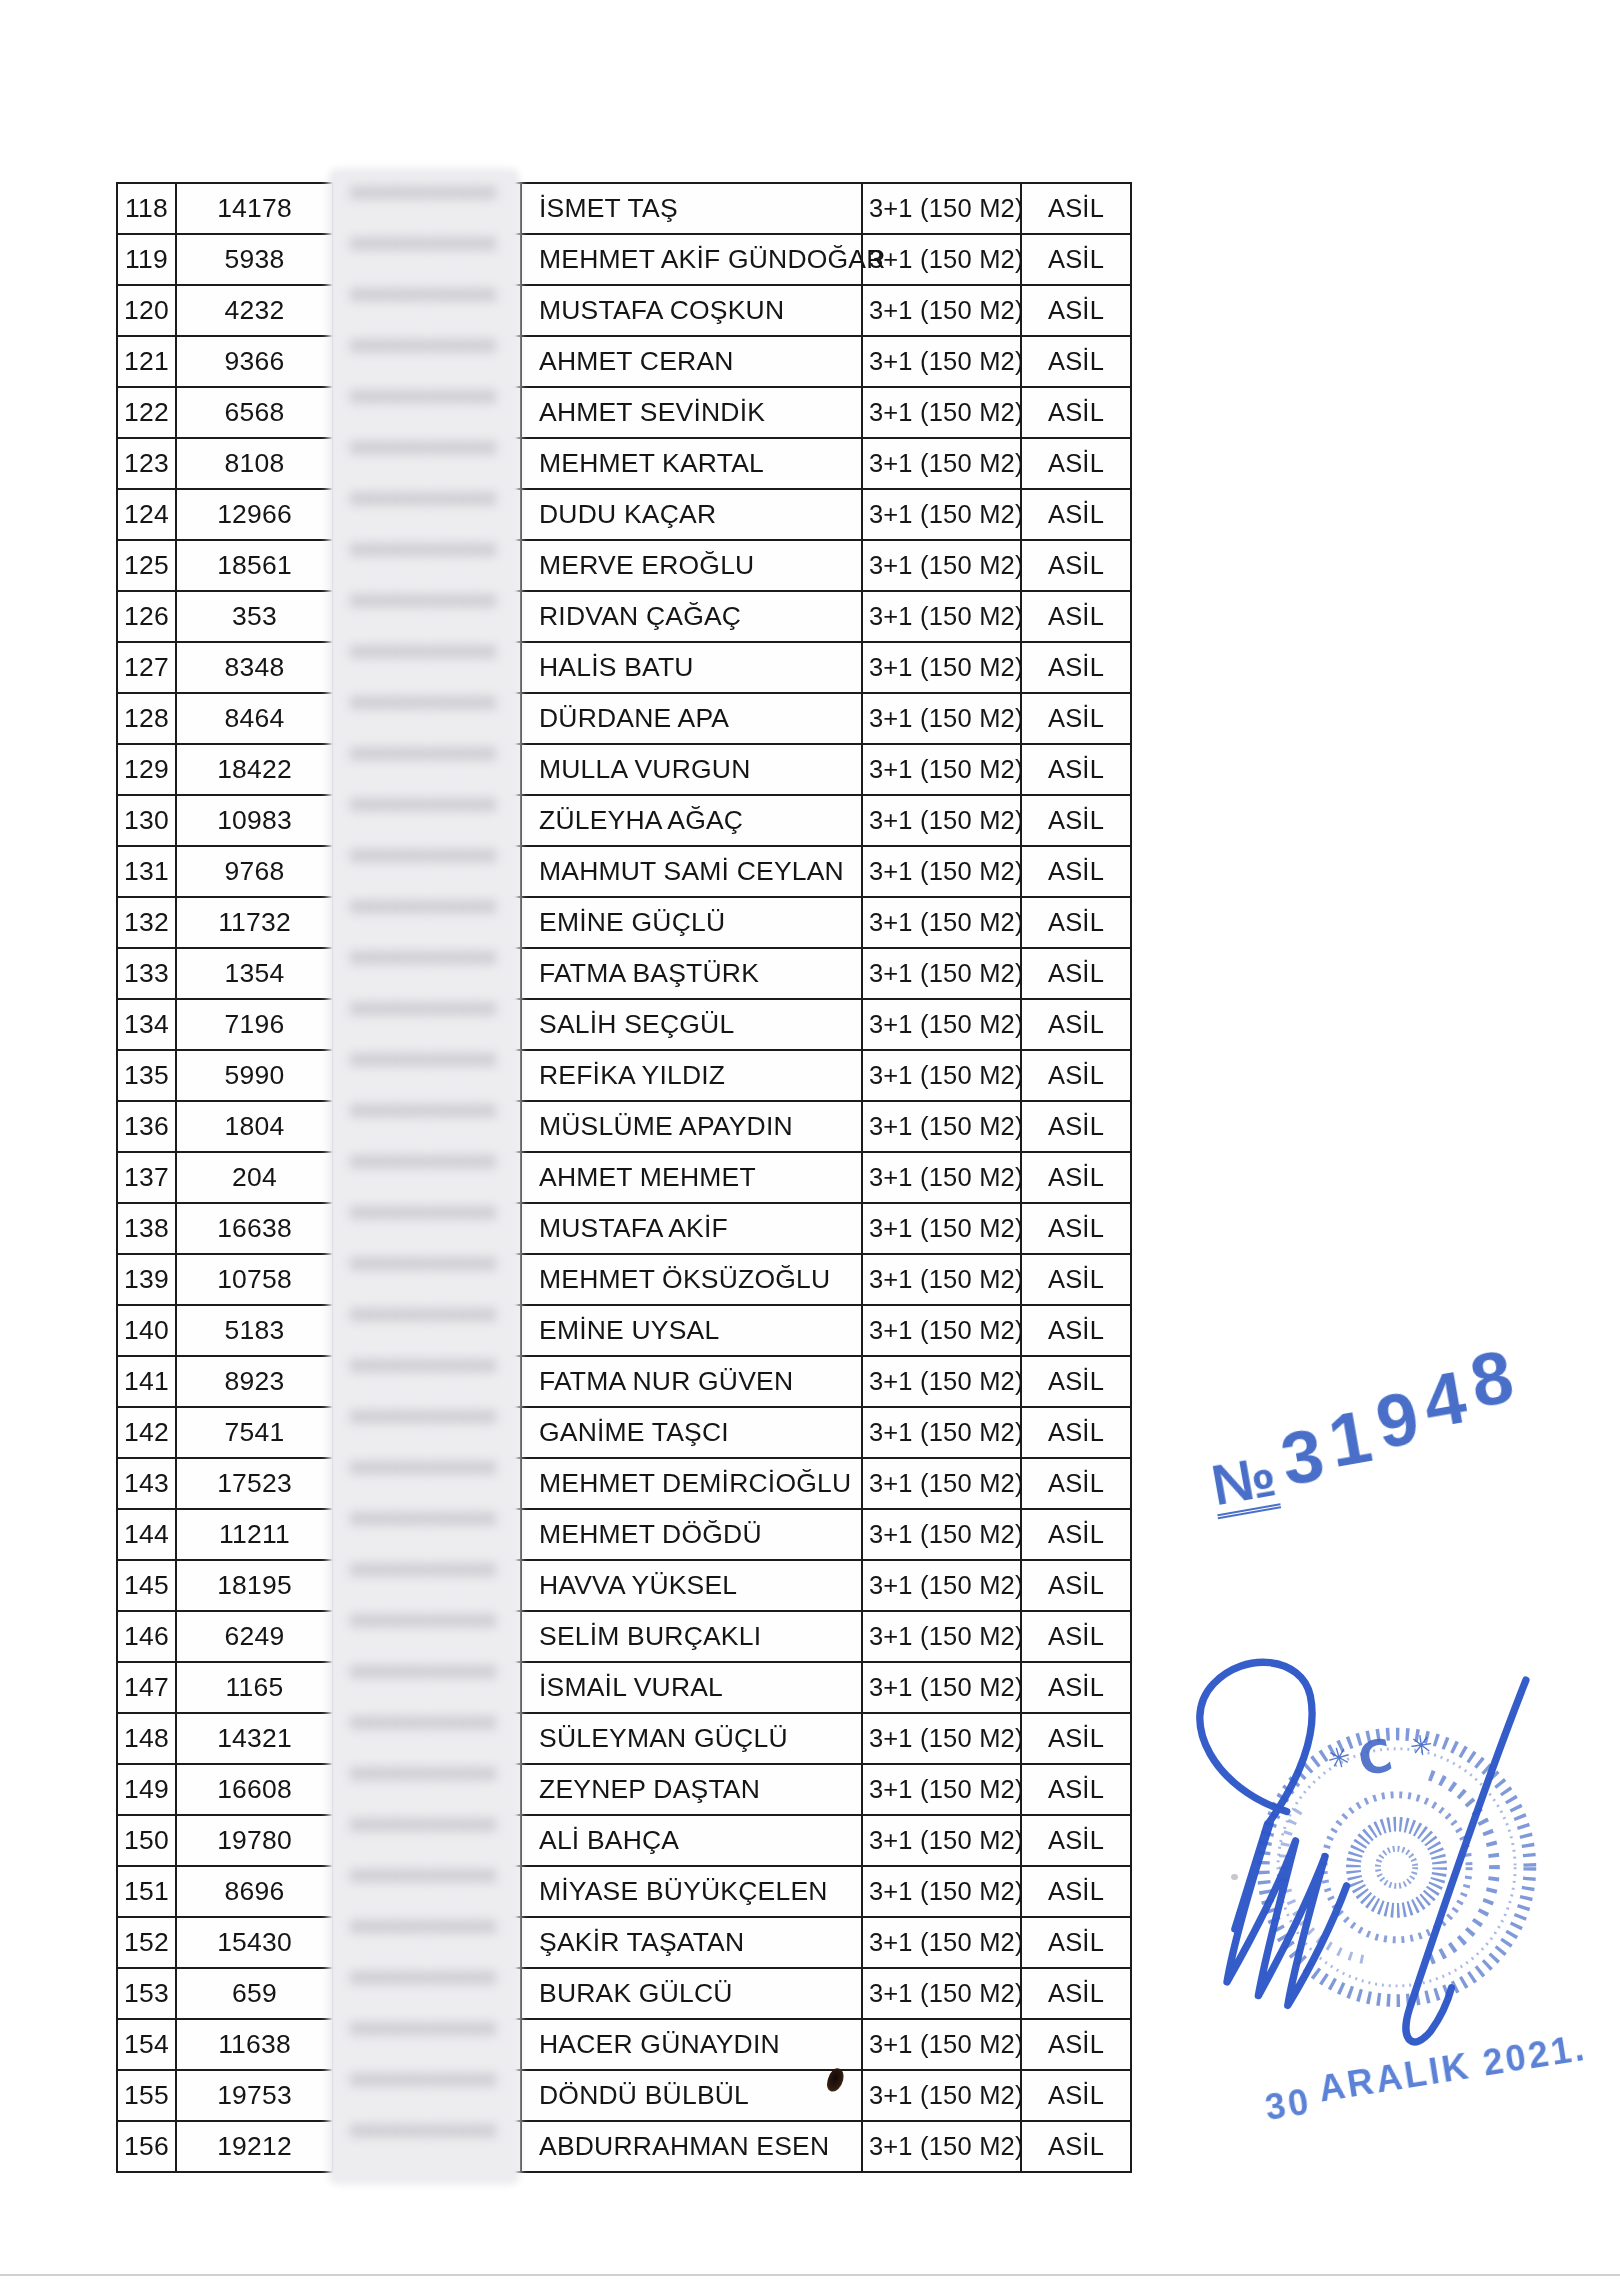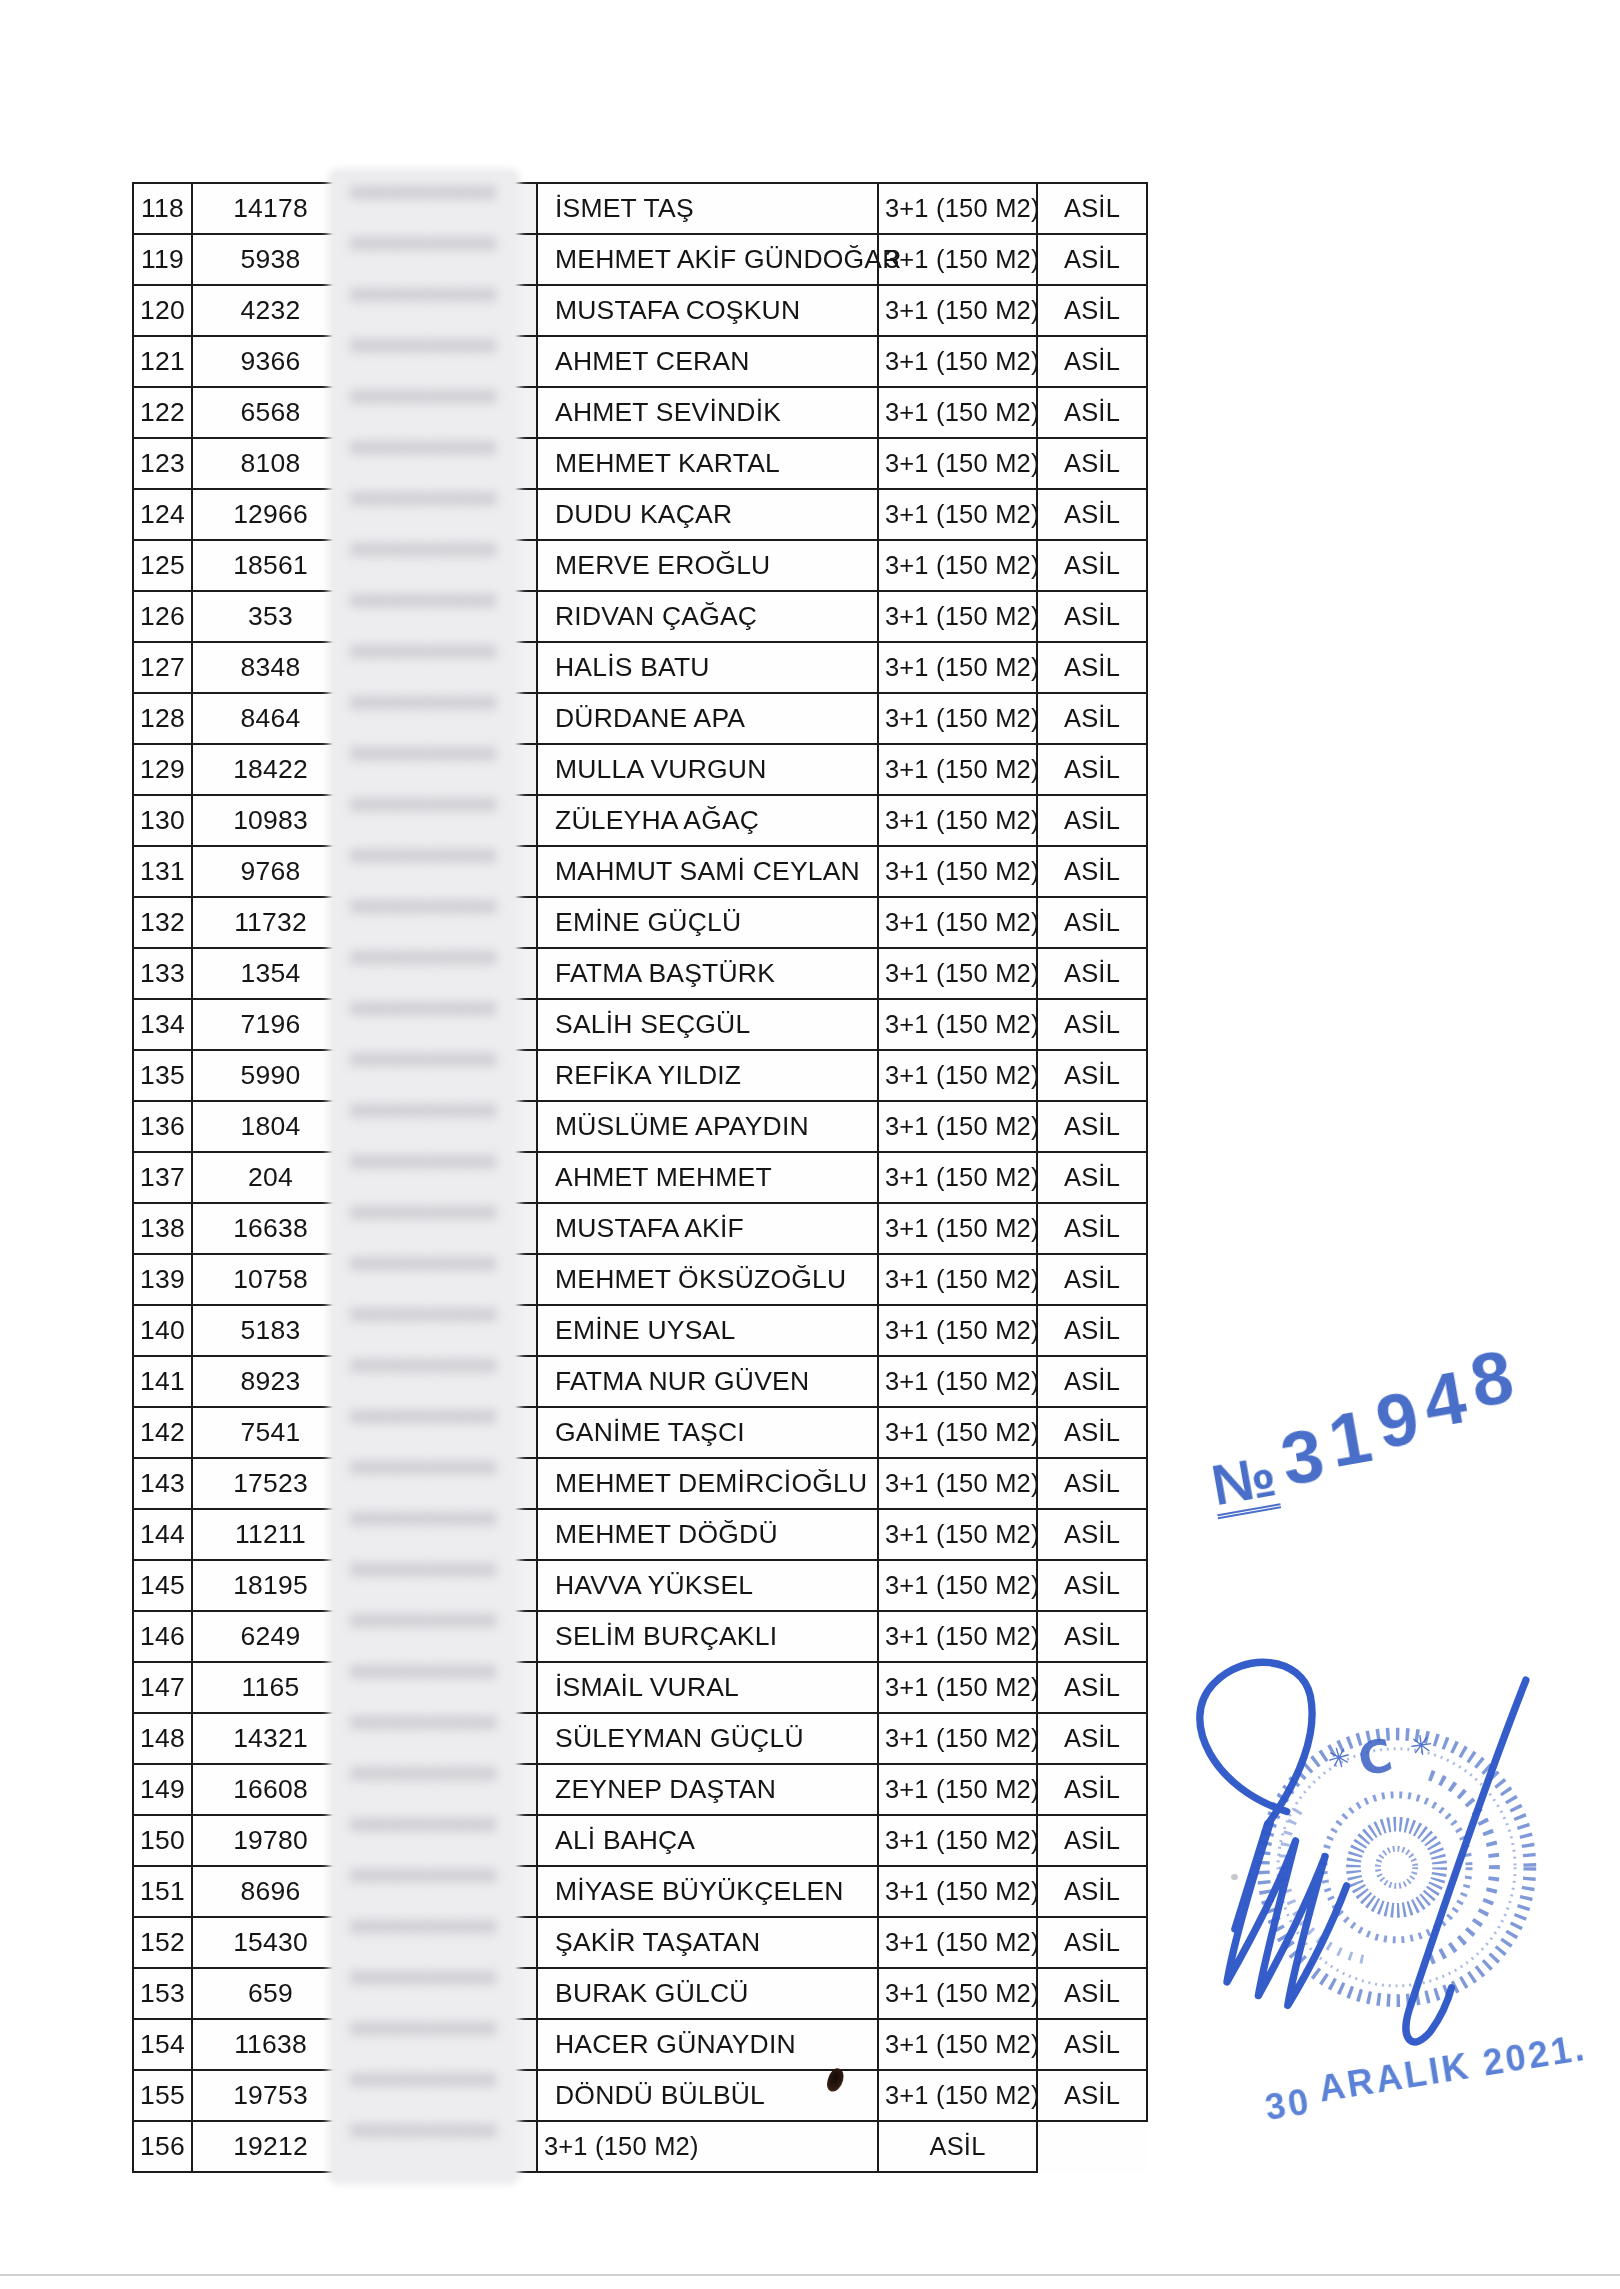--- a/index.html
+++ b/index.html
@@ -5,21 +5,21 @@
   html,body{margin:0;padding:0;background:#ffffff;}
   .page{
     position:relative;
     width:1620px;height:2290px;
     background:#ffffff;
     overflow:hidden;
     font-family:"Liberation Sans", sans-serif;
   }
   
   .grid-table{
-    position:absolute;left:132px;top:182px;
+    position:absolute;left:116px;top:182px;
     display:grid;
     grid-template-columns:59px 157px 188px 341px 159px 110px;
     grid-auto-rows:51px;
     border-top:2px solid #1b1b1b;
     border-left:2px solid #1b1b1b;
     background:#fefefe;
   }
   .cell{
     box-sizing:border-box;
     border-right:2px solid #1b1b1b;
@@ -324,20 +324,21 @@
       <div class="cell status">ASİL</div>
       <div class="cell rownum">155</div>
       <div class="cell appnum">19753</div>
       <div class="cell redacted"></div>
       <div class="cell name">DÖNDÜ BÜLBÜL</div>
       <div class="cell type">3+1 (150 M2)</div>
       <div class="cell status">ASİL</div>
       <div class="cell rownum">156</div>
       <div class="cell appnum">19212</div>
       <div class="cell redacted"></div>
+      <div class="cell name">ABDURRAHMAN ESEN</div>
       <div class="cell type">3+1 (150 M2)</div>
       <div class="cell status">ASİL</div>
     </div>
 
   <div class="redaction-band" id="redaction-band">
       <div class="smudge">***********</div>
       <div class="smudge">***********</div>
       <div class="smudge">***********</div>
       <div class="smudge">***********</div>
       <div class="smudge">***********</div>

